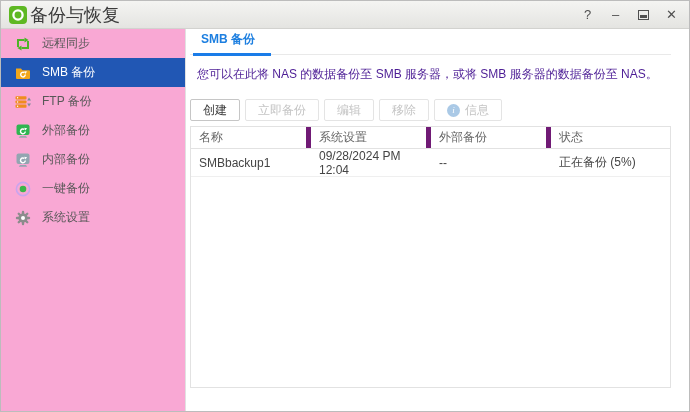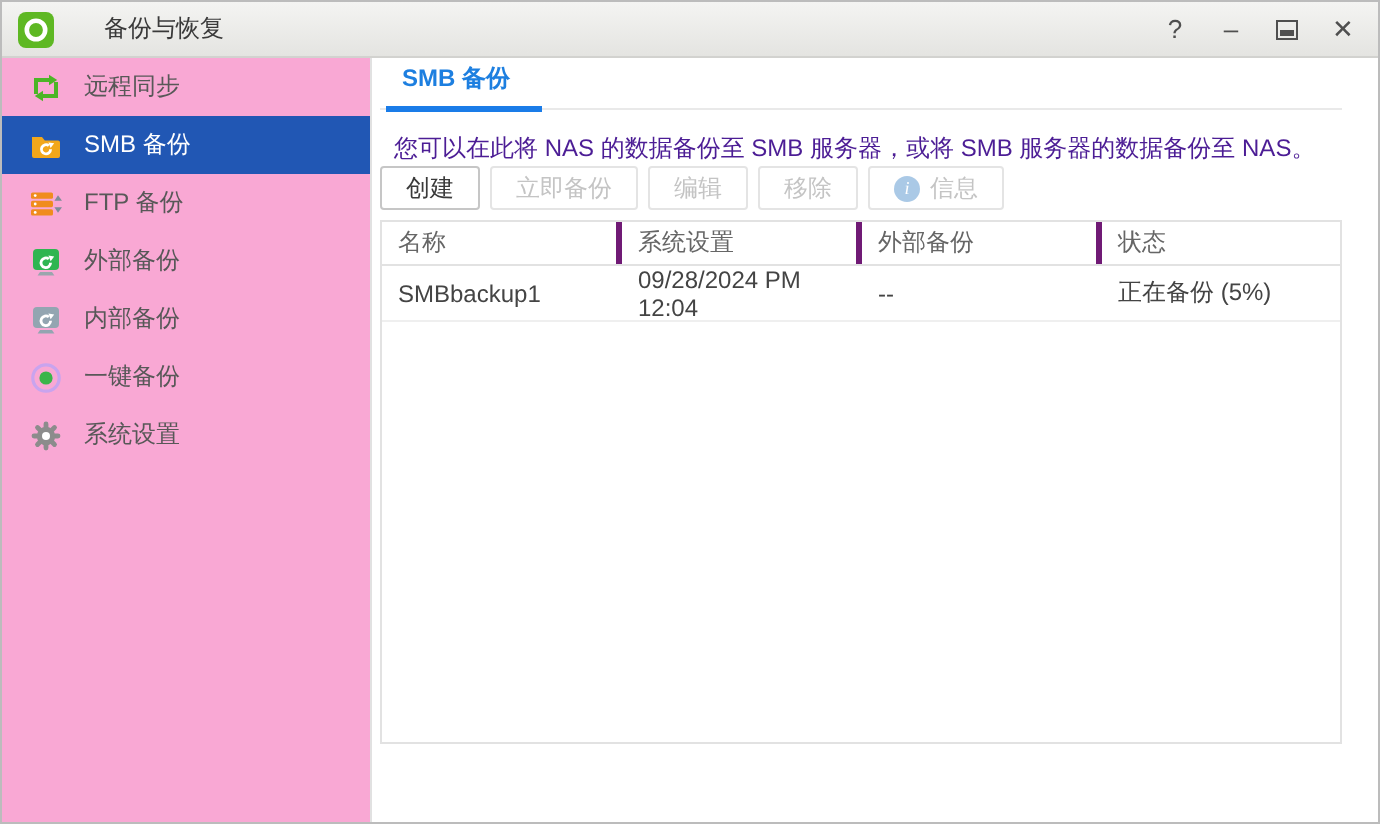--- a/index.html
+++ b/index.html
@@ -3,21 +3,21 @@
 <meta charset="utf-8">
 <style>
   * { margin:0; padding:0; box-sizing:border-box; }
   html,body { width:690px; height:412px; }
   body { font-family:"Liberation Sans","DejaVu Sans",sans-serif; font-size:12px; }
   .window { width:690px; height:412px; border:1px solid #bcbcbc; background:#fff; display:flex; flex-direction:column; overflow:hidden; }
 
   
   .titlebar { height:28px; flex:0 0 28px; background:linear-gradient(#f4f4f2,#e4e4e1); border-bottom:1px solid #d2d2cf; display:flex; align-items:center; padding:0 10px 0 8px; }
   .app-icon { width:18px; height:18px; flex:0 0 18px; }
-  .window-title { margin-left:25px; color:#3a3a3a; font-size:12px; }
+  .window-title { margin-left:3px; color:#3a3a3a; font-size:18px; }
   .win-controls { margin-left:auto; display:flex; align-items:center; gap:13px; }
   .win-btn { width:15px; height:18px; display:flex; align-items:center; justify-content:center; color:#4f4f4f; font-size:13px; cursor:pointer; }
   .maxbox { width:11px; height:10px; border:1px solid #4f4f4f; position:relative; }
   .maxbox::after { content:""; position:absolute; left:1px; right:1px; bottom:1px; height:3px; background:#4f4f4f; }
 
   
   .body { flex:1; display:flex; min-height:0; }
   .sidebar { width:185px; flex:0 0 185px; background:#f9a8d4; border-right:1px solid #e1e1e1; }
   .side-item { height:29px; display:flex; align-items:center; padding-left:14px; gap:11px; color:#585858; cursor:pointer; }
   .side-item .ic { width:16px; height:16px; flex:0 0 16px; display:flex; }
@@ -26,29 +26,29 @@
   .content { flex:1; min-width:0; padding:0 18px 0 4px; background:#fff; }
 
   
   .tabbar { height:26px; border-bottom:1px solid #e9e9e9; }
   .tab { display:inline-flex; align-items:flex-end; height:26px; margin-left:3px; padding:0 16px 7px 8px; position:relative; color:#1d7fe0; font-weight:bold; cursor:pointer; }
   .tab::after { content:""; position:absolute; left:0; right:0; bottom:-1px; height:3px; background:#1a7ce8; }
 
   .desc { margin:11px 0 0 7px; color:#4c1d95; }
 
   
-  .toolbar { margin-top:0; display:flex; gap:5px; }
+  .toolbar { margin-top:16px; display:flex; gap:5px; }
   .btn { height:22px; padding:0 12px; display:flex; align-items:center; gap:5px; background:#fff; border:1px solid #c6c6c6; border-radius:2px; color:#3a3a3a; font-size:12px; cursor:pointer; }
   .btn.disabled { border-color:#e4e4e4; color:#c4c4c4; cursor:default; }
   .info-dot { width:13px; height:13px; border-radius:50%; background:#aac9e6; color:#fff; display:flex; align-items:center; justify-content:center; font-size:9px; font-style:italic; font-family:"Liberation Serif",serif; }
 
   
   .table { margin-top:5px; height:262px; border:1px solid #e2e2e2; display:flex; flex-direction:column; }
   .thead { display:flex; height:22px; flex:0 0 22px; border-bottom:1px solid #e2e2e2; }
-  .th { width:120px; flex:0 0 120px; display:flex; align-items:center; padding-left:8px; color:#666; border-right:3px solid #701a75; cursor:pointer; }
+  .th { width:120px; flex:0 0 120px; display:flex; align-items:center; padding-left:8px; color:#666; border-right:5px solid #701a75; cursor:pointer; }
   .th:last-child { flex:1; width:auto; border-right:none; }
   .trow { display:flex; height:28px; flex:0 0 28px; border-bottom:1px solid #efefef; cursor:pointer; }
   .td { width:120px; flex:0 0 120px; display:flex; align-items:center; padding-left:8px; color:#444; }
   .td:last-child { flex:1; width:auto; }
 </style>
 </head>
 <body>
 
 <div class="window">
 

